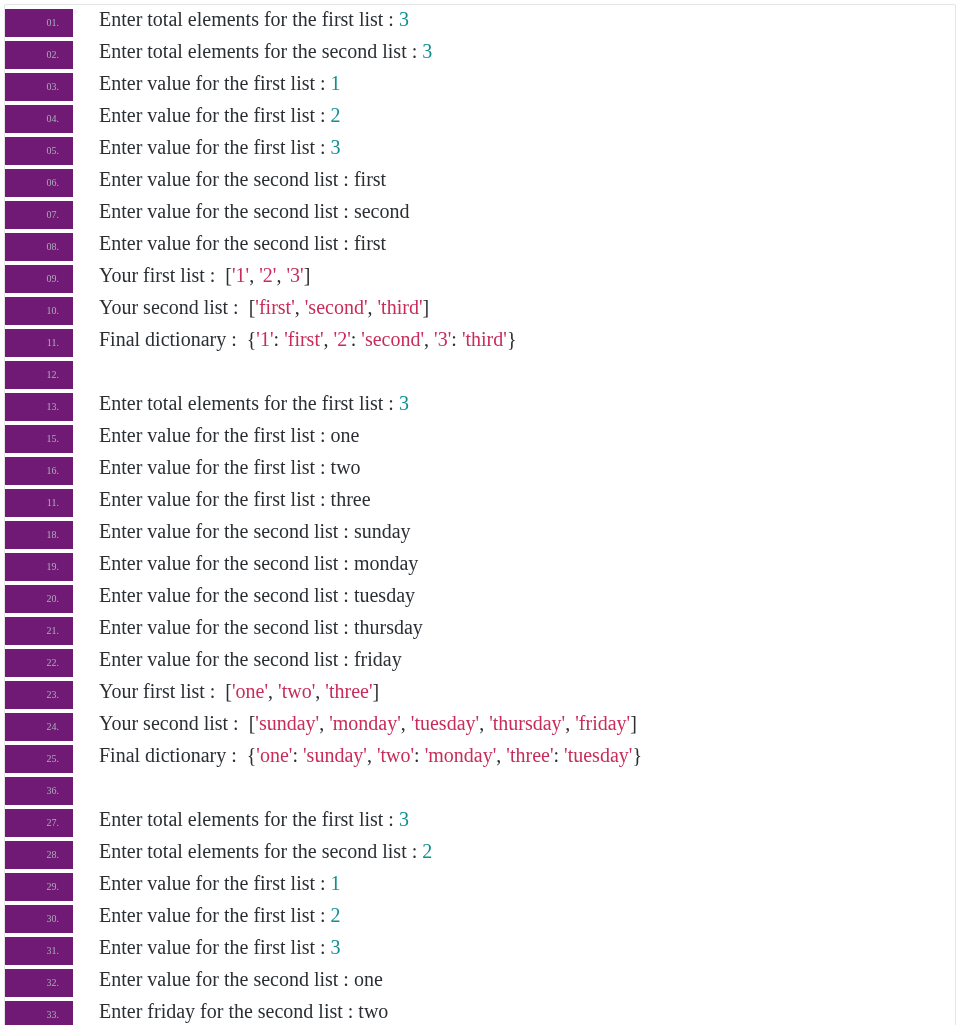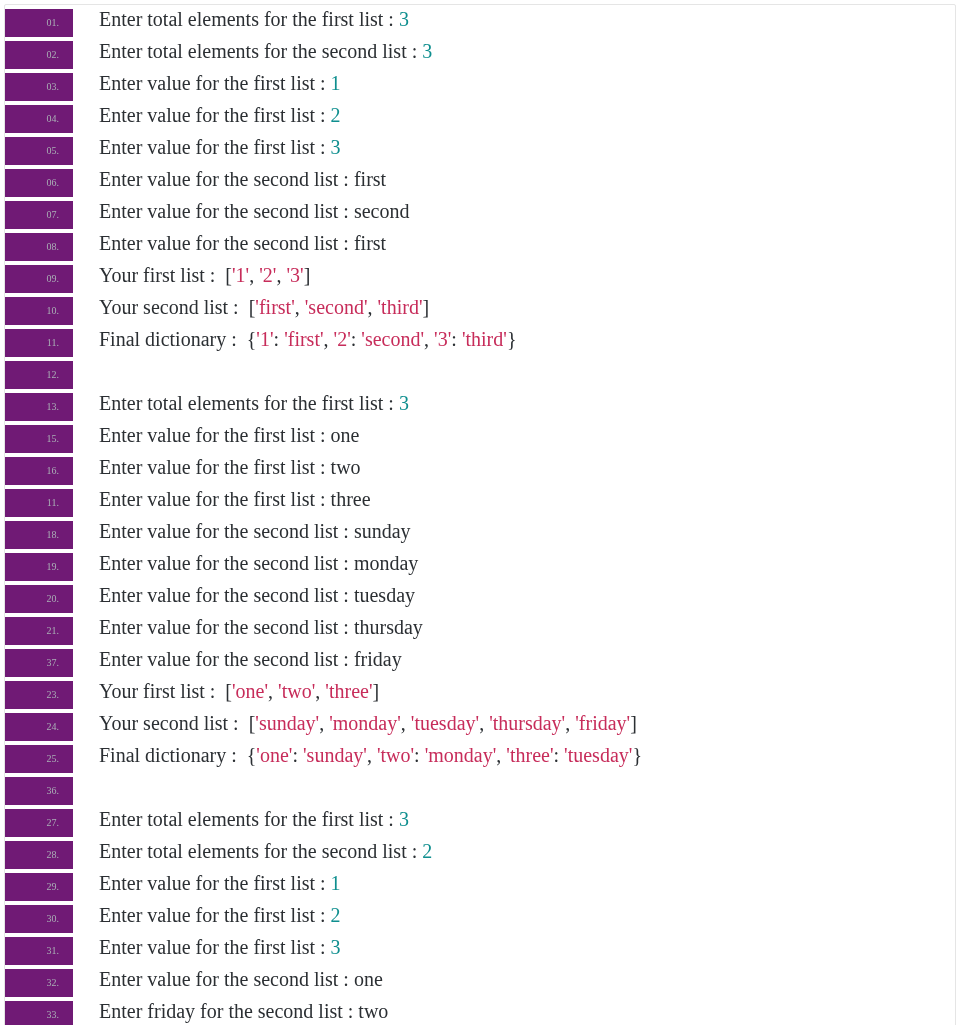--- a/index.html
+++ b/index.html
@@ -118,21 +118,21 @@
     </div>
     <div class="code-line">
       <div class="gutter">20.</div>
       <div class="content"><span class="tk-text">Enter value for the second list : tuesday</span></div>
     </div>
     <div class="code-line">
       <div class="gutter">21.</div>
       <div class="content"><span class="tk-text">Enter value for the second list : thursday</span></div>
     </div>
     <div class="code-line">
-      <div class="gutter">37.</div>
+      <div class="gutter">22.</div>
       <div class="content"><span class="tk-text">Enter value for the second list : friday</span></div>
     </div>
     <div class="code-line">
       <div class="gutter">23.</div>
       <div class="content"><span class="tk-text">Your first list :  [</span><span class="tk-str">'one'</span><span class="tk-text">, </span><span class="tk-str">'two'</span><span class="tk-text">, </span><span class="tk-str">'three'</span><span class="tk-text">]</span></div>
     </div>
     <div class="code-line">
       <div class="gutter">24.</div>
       <div class="content"><span class="tk-text">Your second list :  [</span><span class="tk-str">'sunday'</span><span class="tk-text">, </span><span class="tk-str">'monday'</span><span class="tk-text">, </span><span class="tk-str">'tuesday'</span><span class="tk-text">, </span><span class="tk-str">'thursday'</span><span class="tk-text">, </span><span class="tk-str">'friday'</span><span class="tk-text">]</span></div>
     </div>

